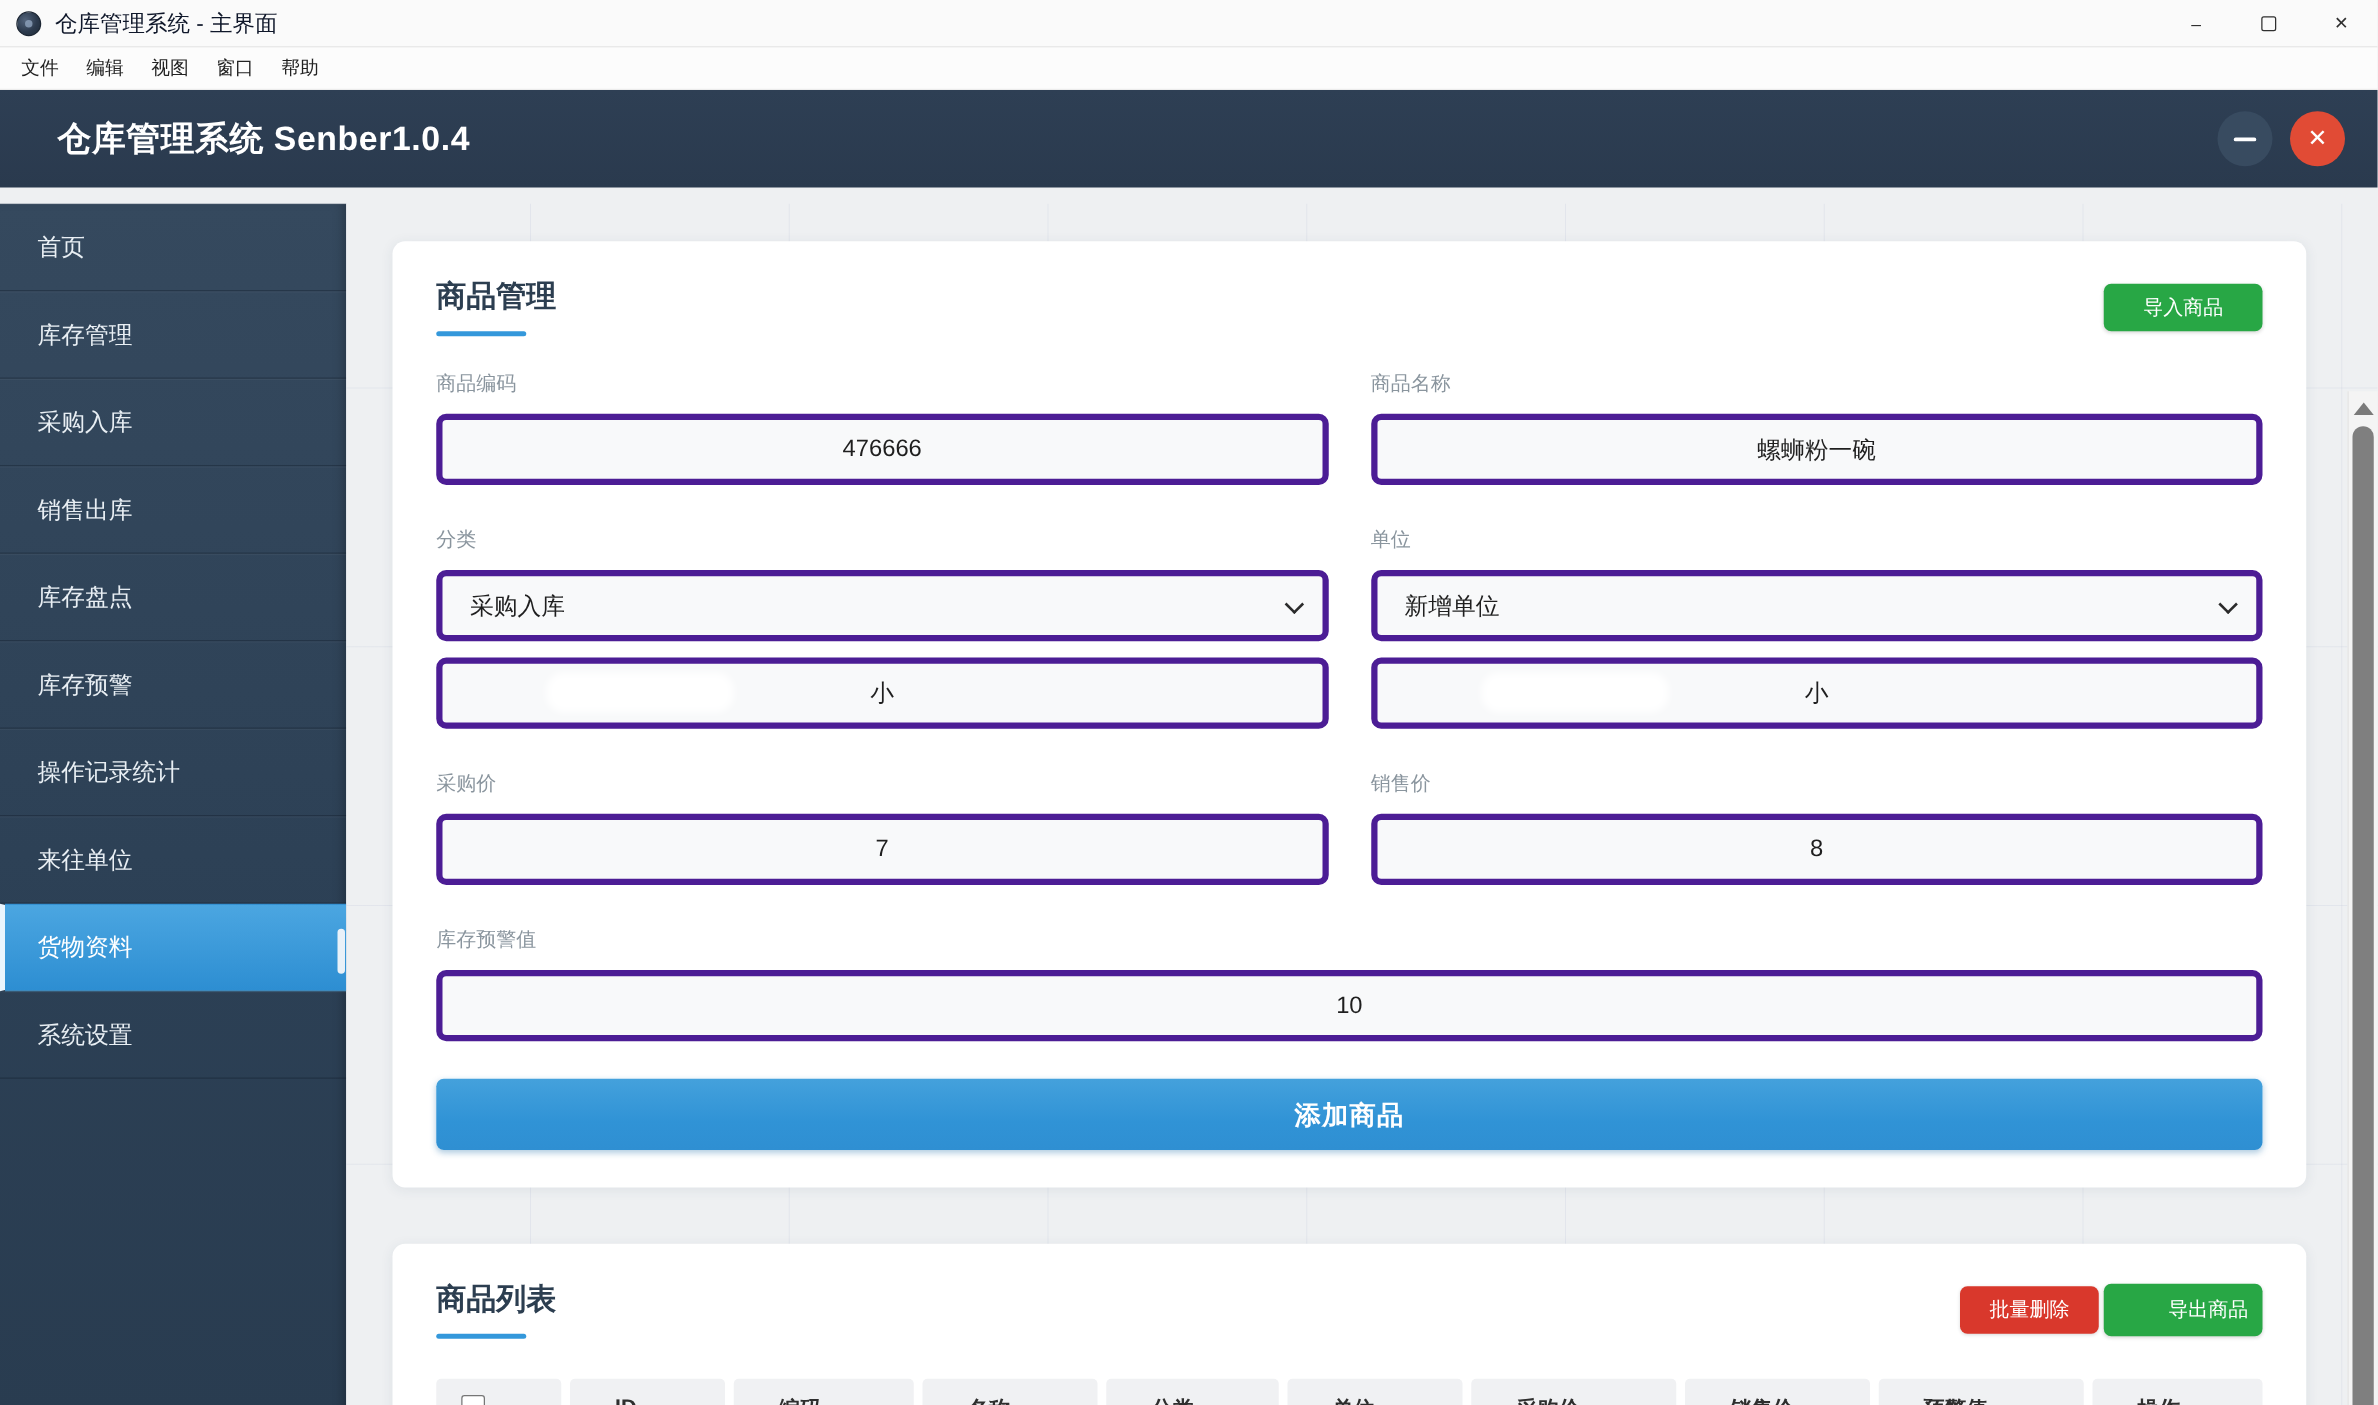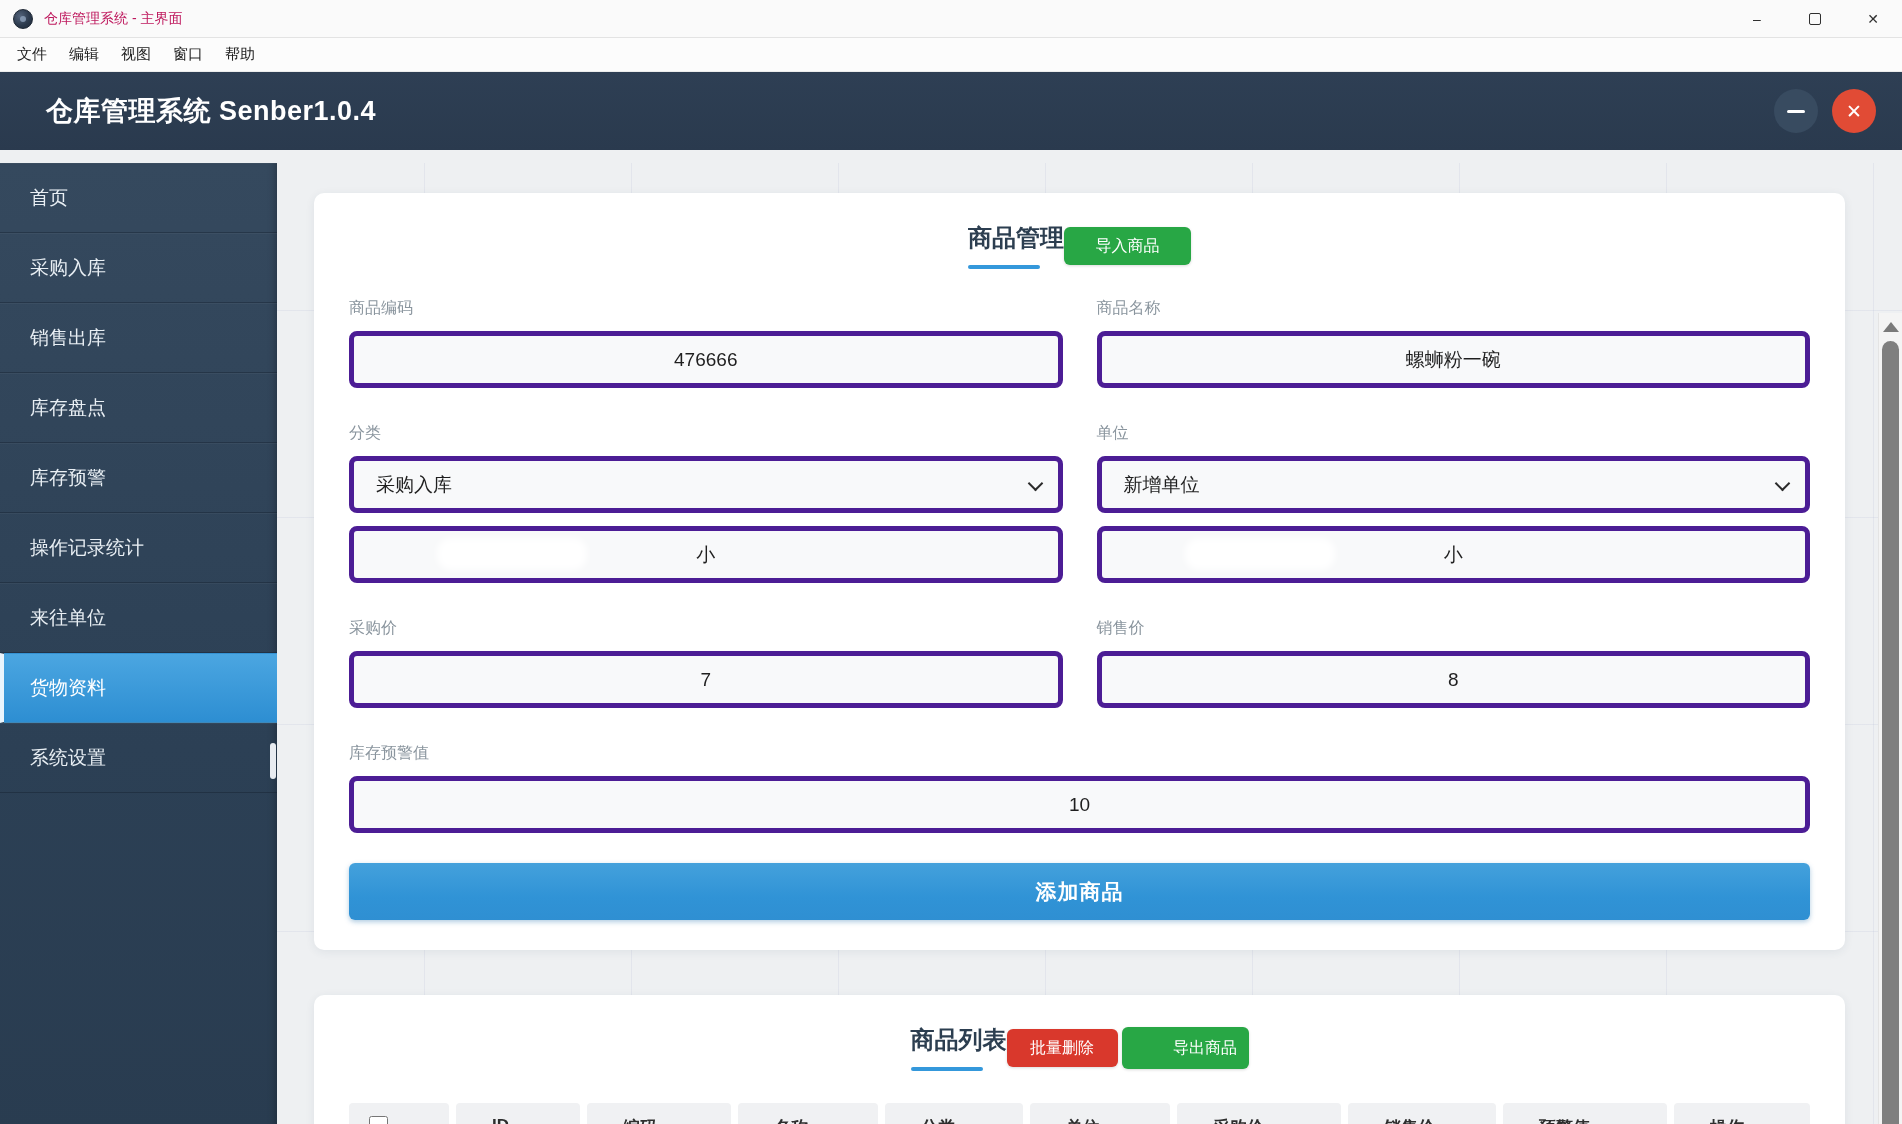--- a/index.html
+++ b/index.html
@@ -7,21 +7,21 @@
     font-family:"Liberation Sans","DejaVu Sans",sans-serif; background:#eef0f2; }
 
   
   .os-titlebar { position:absolute; left:0; top:0; width:1902px; height:38px;
     background:#fafafa; border-bottom:1px solid #e3e3e3; display:flex; align-items:center; }
   .app-icon { width:20px; height:20px; border-radius:50%; margin-left:13px;
     background:radial-gradient(circle at 35% 35%, #53647c 0%, #2c3a4d 55%, #1f2a38 100%);
     border:1px solid #1c2633; position:relative; }
   .app-icon::after { content:""; position:absolute; left:6px; top:6px; width:6px; height:6px;
     border-radius:50%; background:#8fa3bd; opacity:.8; }
-  .os-title { margin-left:11px; font-size:14px; color:#be185d; }
+  .os-title { margin-left:11px; font-size:18px; color:#0f172a; }
   .os-controls { margin-left:auto; display:flex; height:100%; }
   .os-btn { width:58px; height:100%; display:flex; align-items:center; justify-content:center;
     font-size:14px; color:#2f2f2f; }
   .os-max-glyph { width:12px; height:12px; border:1.4px solid #2f2f2f; border-radius:2px; }
 
   
   .menubar { position:absolute; left:0; top:38px; width:1902px; height:34px;
     background:#fcfcfc; border-bottom:1px solid #ececec; display:flex; align-items:center;
     padding-left:6px; }
   .menu-item { font-size:15px; color:#222; padding:5px 11px; border-radius:3px; }
@@ -60,21 +60,21 @@
     background-image:
       linear-gradient(rgba(185,192,214,.22) 1px, transparent 1px),
       linear-gradient(90deg, rgba(185,192,214,.22) 1px, transparent 1px);
     background-size:207px 207px; background-position:-60px -60px; }
 
   .card { background:#ffffff; border-radius:10px; box-shadow:0 2px 10px rgba(40,60,90,.08);
     margin-left:37px; width:1531px; padding:30px 35px; }
   .card-1 { margin-top:30px; }
   .card-2 { margin-top:45px; padding-bottom:60px; }
 
-  .card-head { display:flex; align-items:center; justify-content:center;font-family:Liberation Serif, serif; }
+  .card-head { display:flex; align-items:center; justify-content:space-between;font-family:Liberation Serif, serif; }
   .card-title-wrap { }
   .card-title { font-size:24px; font-weight:bold; color:#2c3e50; line-height:30px; }
   .title-underline { width:72px; height:4px; background:#3498db; border-radius:2px;
     margin-top:12px; }
 
   .btn { border:none; border-radius:6px; color:#fff; font-size:16px;
     font-family:inherit; display:inline-flex; align-items:center; justify-content:center; }
   .btn-green { background:#28a745; width:127px; height:38px; box-shadow:0 1px 3px rgba(0,0,0,.15); }
   .btn-red { background:#d9382c; width:111px; height:38px; box-shadow:0 1px 3px rgba(0,0,0,.15); }
   .btn-green-lg { background:#28a745; width:127px; height:42px; box-shadow:0 1px 3px rgba(0,0,0,.15);padding-left:40px; }
@@ -148,20 +148,21 @@
       <span class="dash"></span>
     </div>
     <div class="hdr-btn hdr-close">✕</div>
   </div>
 </div>
 
 <div class="main-row">
 
   <div class="sidebar">
     <div class="nav-item">首页</div>
+    <div class="nav-item">库存管理</div>
     <div class="nav-item">采购入库</div>
     <div class="nav-item">销售出库</div>
     <div class="nav-item">库存盘点</div>
     <div class="nav-item">库存预警</div>
     <div class="nav-item">操作记录统计</div>
     <div class="nav-item">来往单位</div>
     <div class="nav-item active">货物资料</div>
     <div class="nav-item">系统设置</div>
     <div class="side-scroll-thumb"></div>
   </div>

